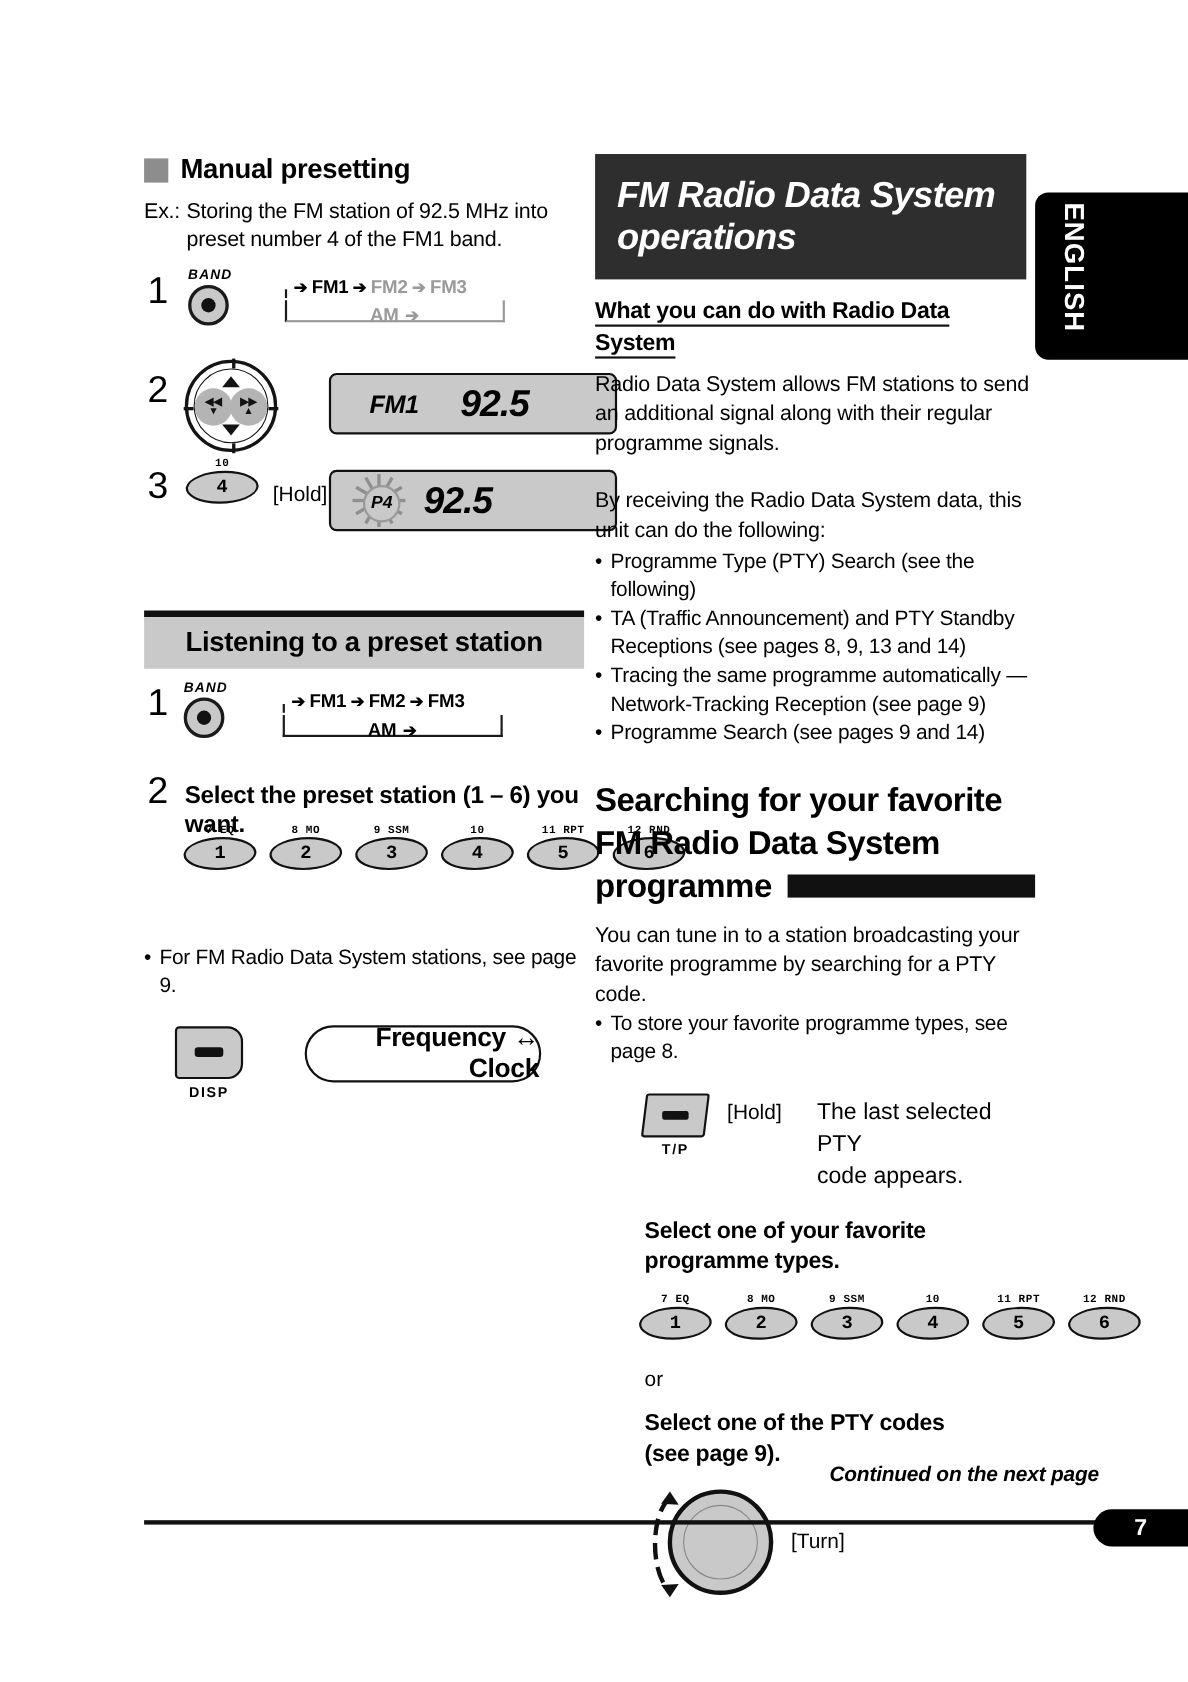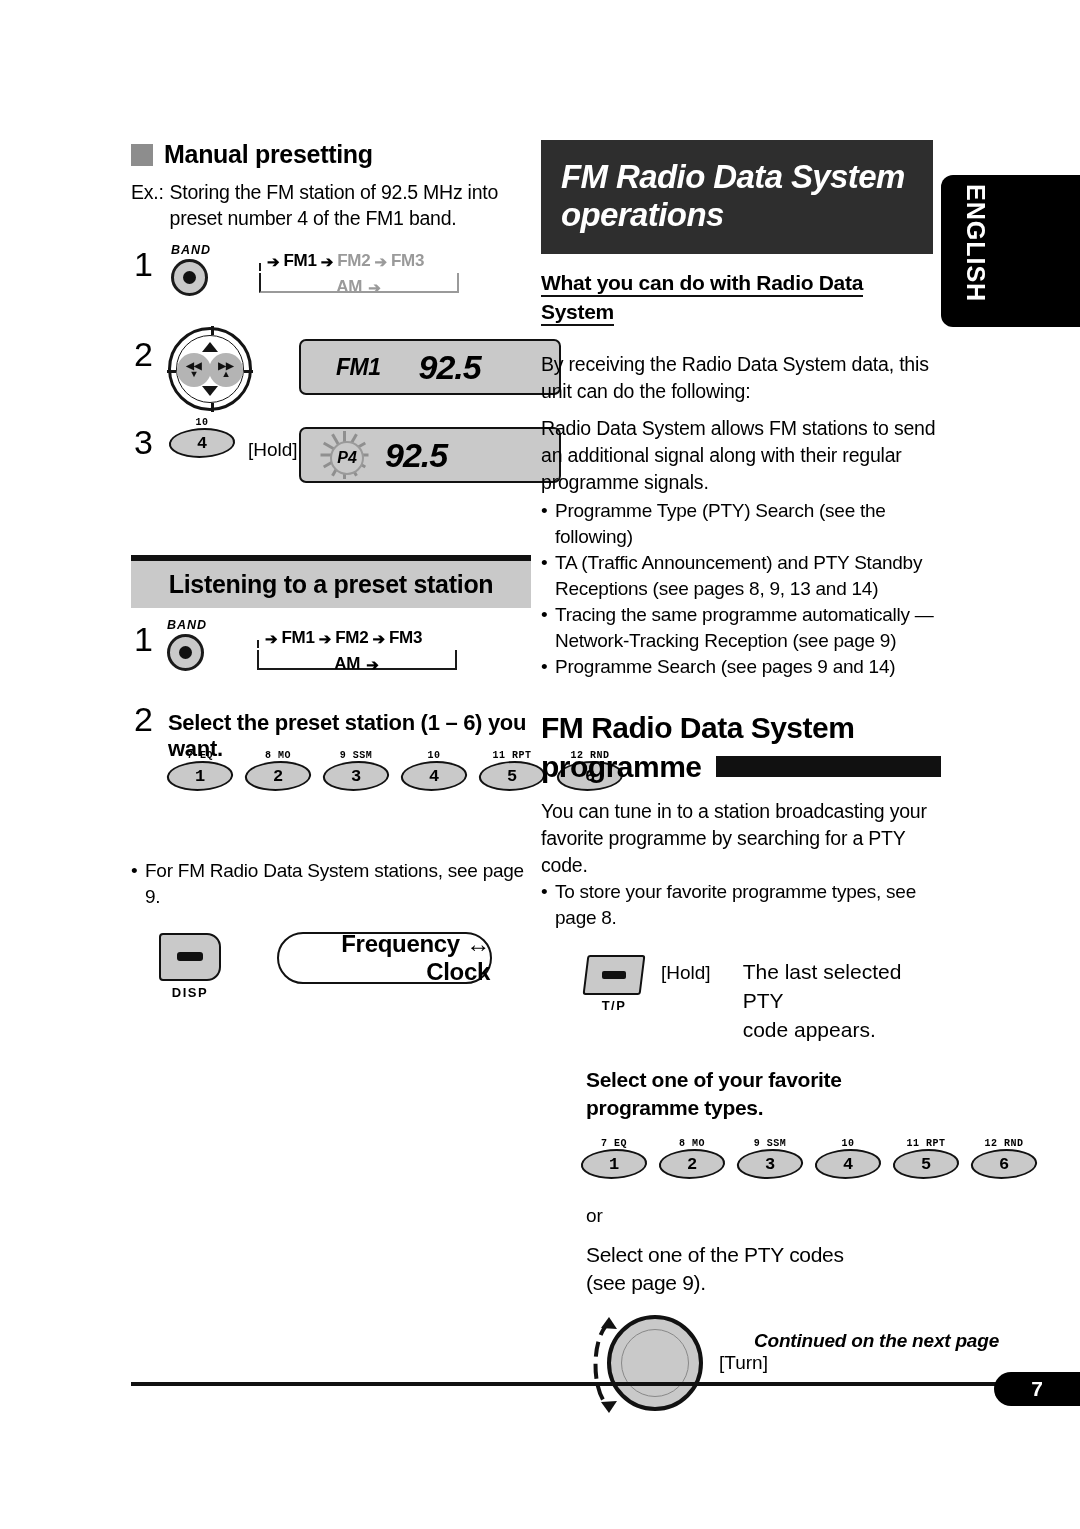--- a/index.html
+++ b/index.html
@@ -341,23 +341,23 @@
 
     <div class="black-title" style="width:392px;">
       <span>FM Radio Data System</span>
       <span>operations</span>
     </div>
 
     <div class="uhead" style="margin-top:14px;">
       <span>What you can do with Radio Data System</span>
     </div>
 
+    <div class="body-text" style="margin-top:10px;">Radio Data System allows FM stations to send an additional signal along with their regular programme signals.</div>
+
     <div class="body-text" style="margin-top:25px;">By receiving the Radio Data System data, this unit can do the following:</div>
-
-    <div class="body-text" style="margin-top:10px;">Radio Data System allows FM stations to send an additional signal along with their regular programme signals.</div>
 
     <div style="margin-top:2px;">
       <div class="bullet">
           <div class="b">•</div>
           <div class="t">Programme Type (PTY) Search (see the following)</div>
         </div>
       <div class="bullet">
           <div class="b">•</div>
           <div class="t">TA (Traffic Announcement) and PTY Standby Receptions (see pages 8, 9, 13 and 14)</div>
         </div>
@@ -365,20 +365,21 @@
           <div class="b">•</div>
           <div class="t">Tracing the same programme automatically —Network-Tracking Reception (see page 9)</div>
         </div>
       <div class="bullet">
           <div class="b">•</div>
           <div class="t">Programme Search (see pages 9 and 14)</div>
         </div>
     </div>
 
     <div class="bighead" style="margin-top:28px;">
+      <div>Searching for your favorite</div>
       <div>FM Radio Data System</div>
       <div class="barwrap">
         <div>programme</div>
         <div class="bar"></div>
       </div>
     </div>
 
     <div class="body-text" style="margin-top:12px;">You can tune in to a station broadcasting your favorite programme by searching for a PTY code.</div>
 
     <div class="bullet">
@@ -436,21 +437,21 @@
       <div>
           <div class="okey-top">12  RND</div>
           <div class="okey">
             <span>6</span>
           </div>
         </div>
     </div>
 
     <div style="font-size:19px;margin-top:26px;margin-left:45px;">or</div>
 
-    <div style="font-size:21px;font-weight:normal;line-height:28px;letter-spacing:-0.3px;margin-top:14px;margin-left:45px;width:300px;">Select one of the PTY codes (see page 9).</div>
+    <div style="font-size:21px;font-weight:bold;line-height:28px;letter-spacing:-0.3px;margin-top:14px;margin-left:45px;width:300px;">Select one of the PTY codes (see page 9).</div>
 
     <div style="display:flex;align-items:center;gap:2px;margin-top:18px;margin-left:66px;">
       <div class="dial">
         <svg width="46" height="108" viewBox="0 0 46 108">
           <path d="M24 12 C6 26, 6 82, 24 96" stroke="#111" stroke-width="4" fill="none" stroke-dasharray="15 7"></path>
           <polygon points="24,6 32,18 16,17" fill="#111"></polygon>
           <polygon points="24,102 32,90 16,91" fill="#111"></polygon>
         </svg>
         <div class="o"></div>
         <div class="i"></div>

